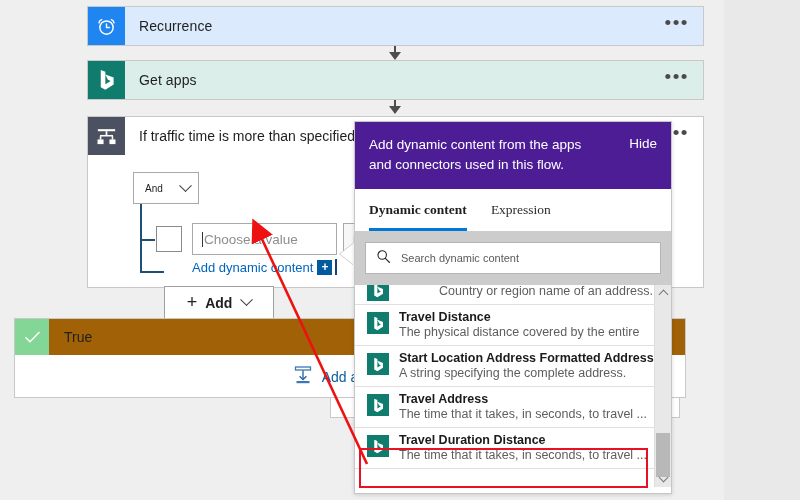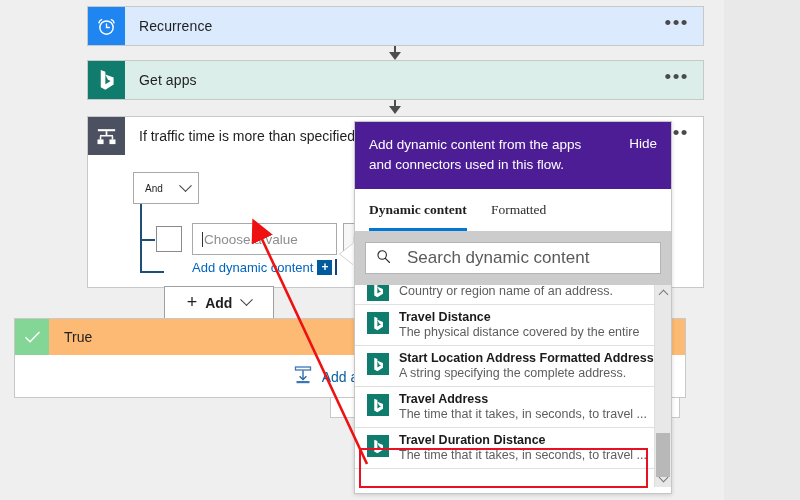--- a/index.html
+++ b/index.html
@@ -242,21 +242,21 @@
   #true-branch {
     position: absolute;
     left: 14px; top: 318px;
     width: 672px; height: 80px;
     border: 1px solid #c8c8c8;
     background: #ffffff;
     box-sizing: border-box;
   }
   #true-header {
     height: 36px;
-    background: #fdba74;
+    background: #a16207;
     display: flex; align-items: stretch;
   }
   #true-header .tick-box {
     width: 34px; flex: 0 0 34px;
     background: #84d696;
     display: flex; align-items: center; justify-content: center;
   }
   #true-header .true-label {
     display: flex; align-items: center;
     padding-left: 15px;
@@ -361,22 +361,21 @@
     border: 1px solid #b4b4b4;
     height: 32px;
     display: flex;
     align-items: center;
     padding-left: 10px;
     gap: 10px;
     box-sizing: border-box;
   }
   #search-box .ph {
     color: #5a5a5a;
-    font-size: 17px;
-    margin-left: 6px;
+    font-size: 11px;
   }
 
   
   #dyn-list {
     position: relative;
     height: 202px;
     overflow: hidden;
     background: #fff;
   }
   .dyn-item {
@@ -410,21 +409,21 @@
     overflow: hidden;
     margin-top: 1px;
   }
   .dyn-item.partial {
     padding-top: 0;
     height: 20px;
     overflow: hidden;
     align-items: flex-start;
   }
   .dyn-item.partial .bing-ico { margin-top: -6px; }
-  .dyn-item.partial .t-desc { margin-top: -1px; }
+  .dyn-item.partial .t-desc { margin-top: -1px; margin-left: 40px; }
 
   
   #dyn-scroll {
     position: absolute;
     right: 0; top: 0;
     width: 17px; height: 100%;
     background: #e8e8e8;
     border-left: 1px solid #dedede;
     box-sizing: border-box;
   }
@@ -588,21 +587,21 @@
     <div id="panel-head">
       <div class="head-text">Add dynamic content from the apps and connectors used in this flow.</div>
       <div class="hide-link">Hide</div>
     </div>
 
     <div id="panel-tabs">
       <div class="tab active">
         <span>Dynamic content</span>
       </div>
       <div class="tab">
-        <span>Formatted</span>
+        <span>Expression</span>
       </div>
     </div>
 
     <div id="search-wrap">
       <div id="search-box">
         <span>
           <svg width="15" height="15" viewBox="0 0 16 16" aria-hidden="true">
             <circle cx="6.6" cy="6.4" r="4.5" fill="none" stroke="#2a2a2a" stroke-width="1.2"></circle>
             <path d="M10.0 9.9 L14.4 14.4" stroke="#2a2a2a" stroke-width="1.2" stroke-linecap="round"></path>
           </svg>

